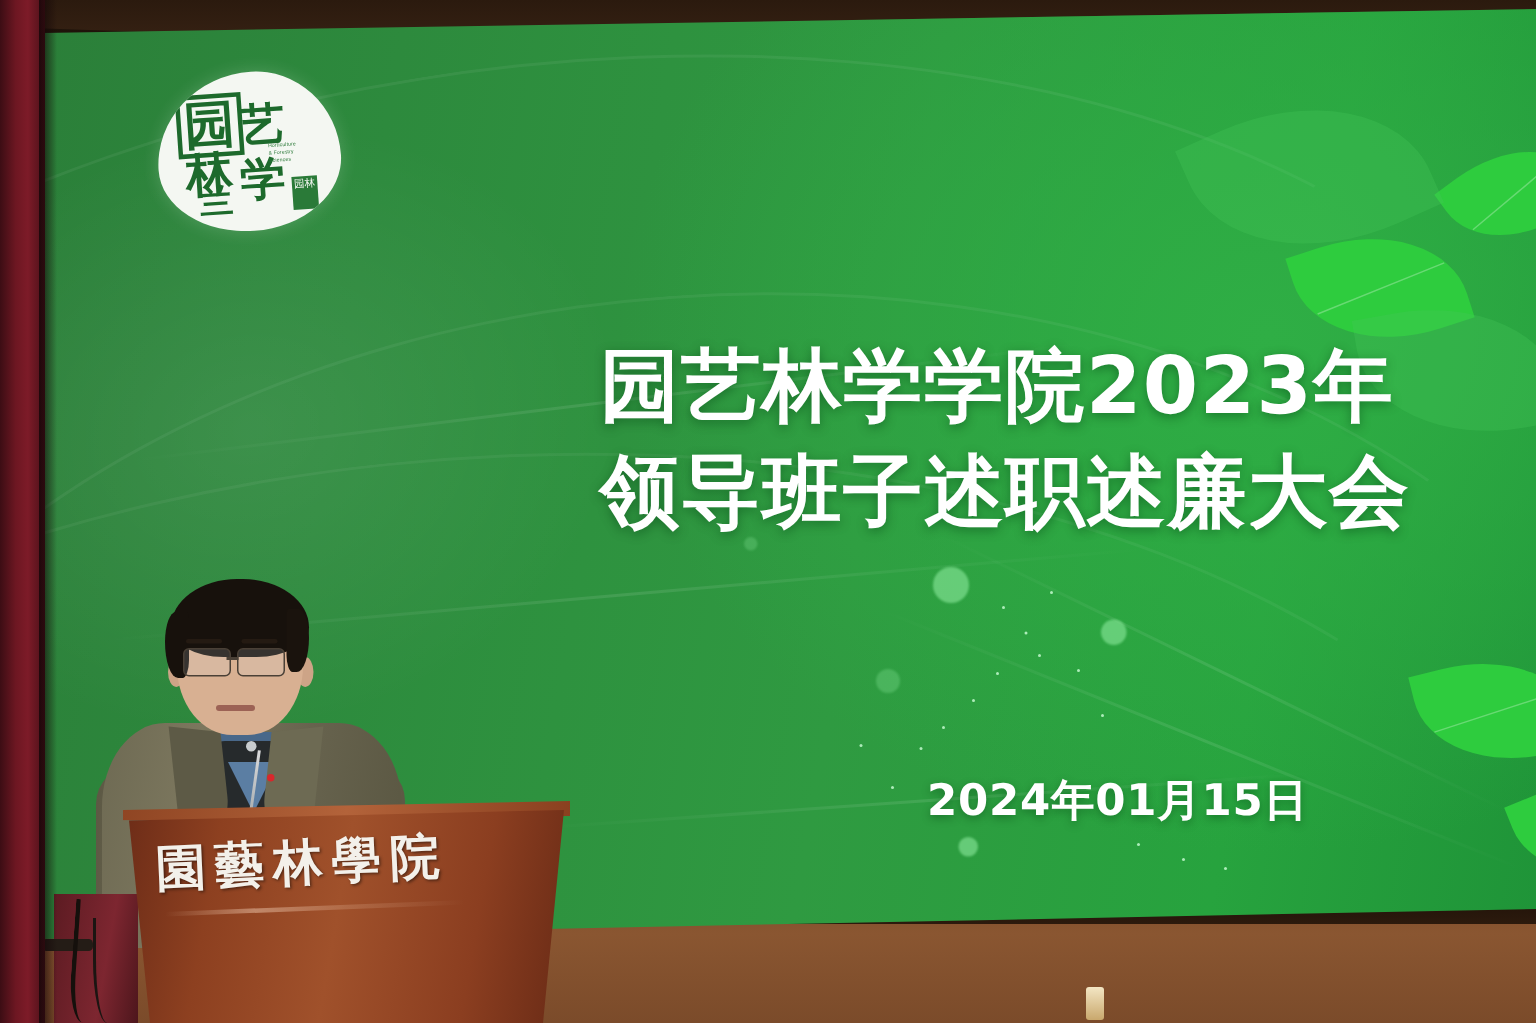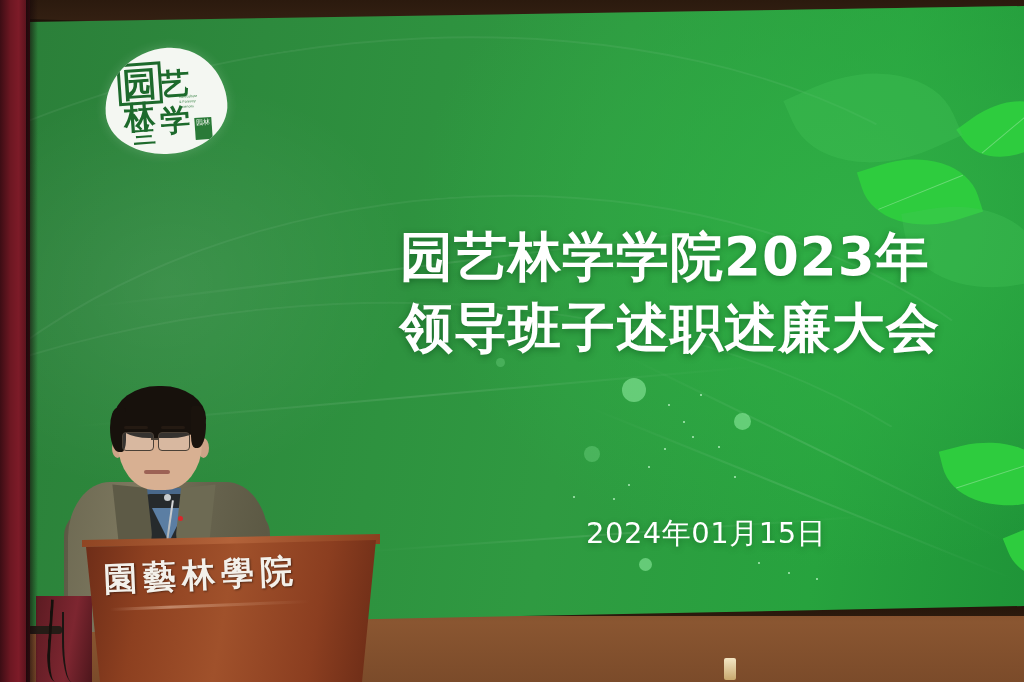--- a/index.html
+++ b/index.html
@@ -181,24 +181,24 @@
     font-weight: bold;
     font-size: 53px;
     letter-spacing: 1px;
     white-space: nowrap;
     text-shadow: 0 2px 7px rgba(0,60,15,0.45);
   }
   .title-l1 { top: 222px; }
   .title-l2 { top: 293px; left: 400px; }
   .slide-date {
     position: absolute;
-    left: 586px; top: 514px;
+    left: 618px; top: 514px;
     color: #ffffff;
     font-family: "DejaVu Sans", "Liberation Sans", sans-serif;
-    font-weight: normal;
+    font-weight: bold;
     font-size: 29px;
     letter-spacing: .5px;
     white-space: nowrap;
     text-shadow: 0 2px 6px rgba(0,60,15,0.4);
   }
 
   
   .speaker { position: absolute; left: 60px; top: 382px; width: 215px; height: 250px; z-index: 4; }
   .sp-neck { position: absolute; left: 78px; top: 76px; width: 42px; height: 42px; background: #c9a183; border-radius: 8px; }
   .sp-head { position: absolute; left: 58px; top: 12px; width: 84px; height: 96px; background: #d8b092; border-radius: 46% 46% 44% 44% / 52% 52% 48% 48%; }

